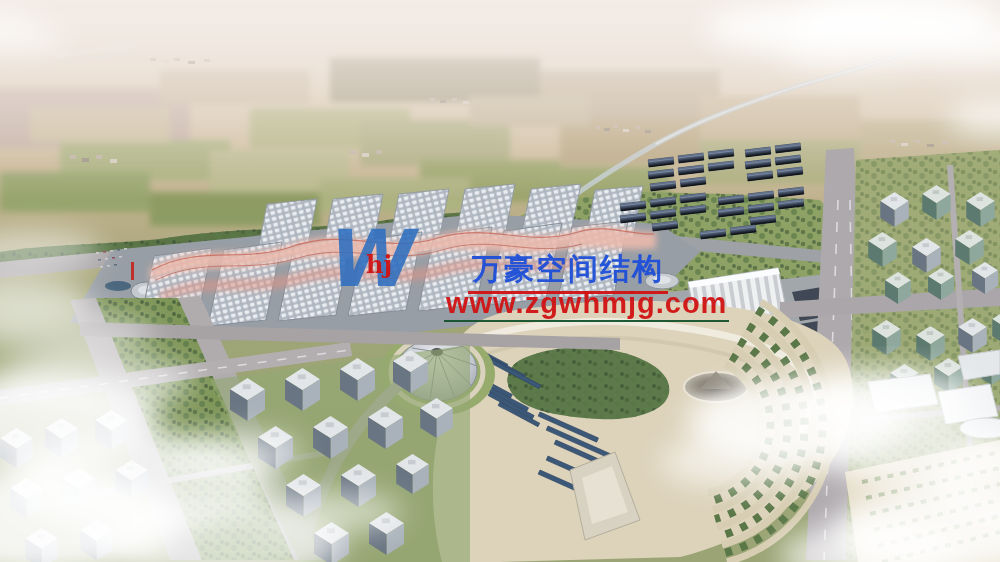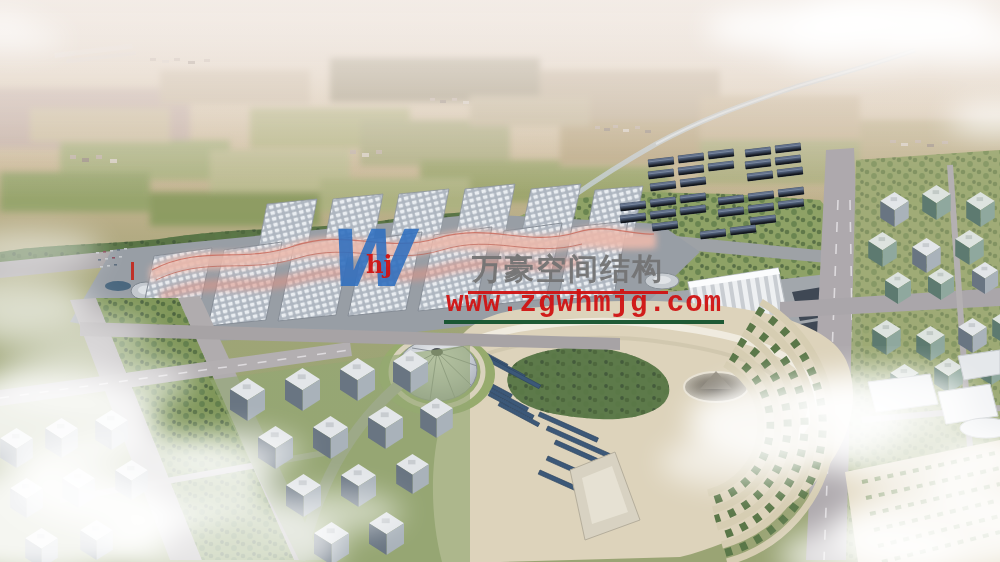--- a/index.html
+++ b/index.html
@@ -10,25 +10,25 @@
   .wm{position:absolute;z-index:50;}
   .wm-logo{left:330px;top:234px;width:150px;height:80px;}
   .logo-w{position:absolute;left:0;top:-14px;font-family:"DejaVu Sans",sans-serif;
           font-weight:bold;font-style:italic;font-size:78px;line-height:1;
           color:#2e6fc0;opacity:.88;letter-spacing:-4px;}
   .logo-mono{position:absolute;left:36px;top:16px;font-family:"DejaVu Serif",serif;
           font-weight:bold;font-size:24px;color:#d01212;opacity:.95;}
   .wm-word{left:334px;top:295px;font-size:16px;font-weight:bold;letter-spacing:9px;
           color:#2e6fc0;opacity:.85;font-family:"DejaVu Sans",sans-serif;}
   .wm-cn{left:468px;top:249px;font-family:"DejaVu Serif","Liberation Serif",serif;
-          font-weight:bold;font-size:30px;letter-spacing:2px;color:#737373;
+          font-weight:bold;font-size:30px;letter-spacing:2px;color:#1d4ed8;
           border-bottom:3px solid #d01212;padding:0 4px 1px 4px;opacity:.95;}
-  .wm-url{left:444px;top:287px;font-family:Liberation Mono, monospace;
+  .wm-url{left:444px;top:287px;font-family:Liberation Sans, sans-serif;
           font-weight:bold;font-size:29px;letter-spacing:1px;color:#d01212;
-          border-bottom:4px solid #14532d;padding:0 2px 0 2px;opacity:.95;}
+          border-bottom:2px solid #14532d;padding:0 2px 0 2px;opacity:.95;}
 </style>
 </head>
 <body>
 
 <div id="stage">
 <svg id="scene" width="1000" height="562" viewBox="0 0 1000 562">
   <defs>
     <linearGradient id="bgGrad" x1="0" y1="0" x2="0" y2="1">
       <stop offset="0" stop-color="#efe9e4"></stop>
           <stop offset="0.08" stop-color="#eadfd3"></stop>

